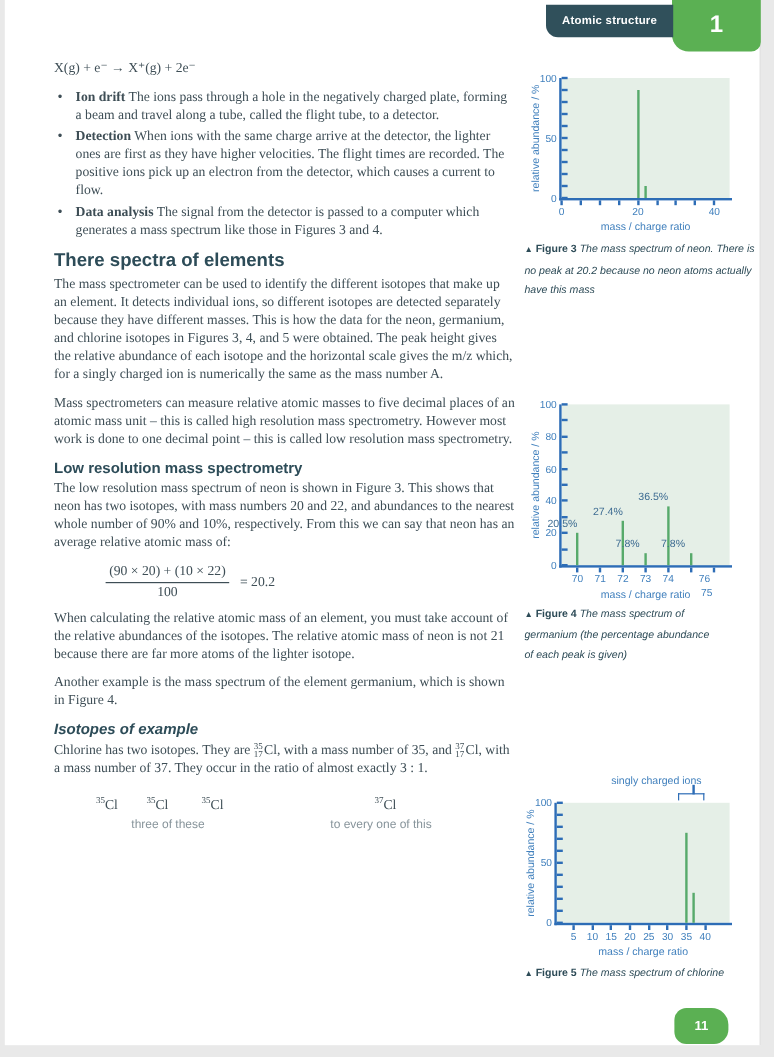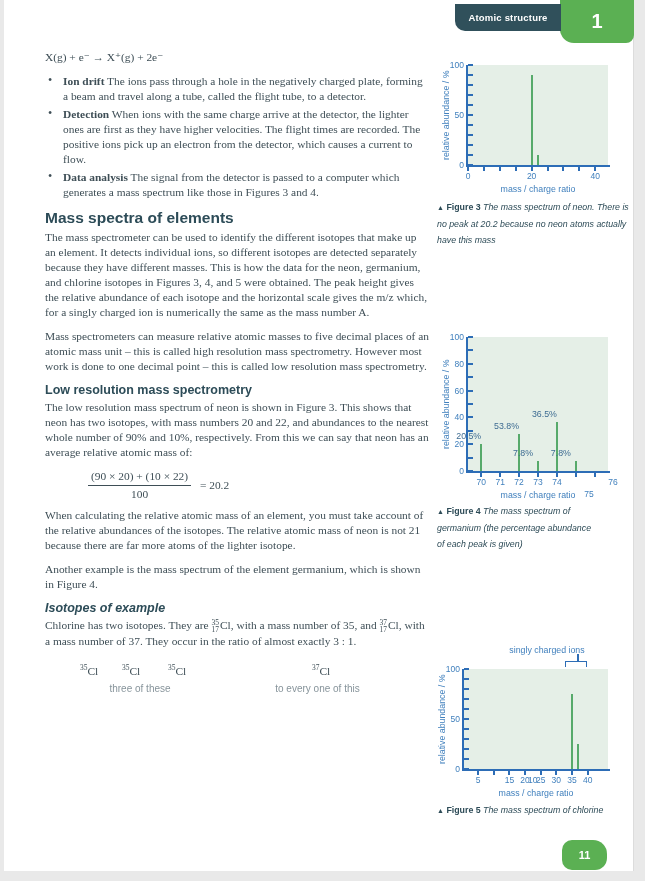--- a/index.html
+++ b/index.html
@@ -93,21 +93,21 @@
 
 <div class="main-col">
   <p class="equation1">X(g) + e⁻ → X⁺(g) + 2e⁻</p>
 
   <ul class="steps">
     <li><b class="term">Ion drift</b> <span>The ions pass through a hole in the negatively charged plate, forming a beam and travel along a tube, called the flight tube, to a detector.</span></li>
     <li><b class="term">Detection</b> <span>When ions with the same charge arrive at the detector, the lighter ones are first as they have higher velocities. The flight times are recorded. The positive ions pick up an electron from the detector, which causes a current to flow.</span></li>
     <li><b class="term">Data analysis</b> <span>The signal from the detector is passed to a computer which generates a mass spectrum like those in Figures 3 and 4.</span></li>
   </ul>
 
-  <h2>Mass spectra of elements</h2>
+  <h2>There spectra of elements</h2>
   <p>The mass spectrometer can be used to identify the different isotopes that make up an element. It detects individual ions, so different isotopes are detected separately because they have different masses. This is how the data for the neon, germanium, and chlorine isotopes in Figures 3, 4, and 5 were obtained. The peak height gives the relative abundance of each isotope and the horizontal scale gives the m/z which, for a singly charged ion is numerically the same as the mass number A.</p>
   <p>Mass spectrometers can measure relative atomic masses to five decimal places of an atomic mass unit – this is called high resolution mass spectrometry. However most work is done to one decimal point – this is called low resolution mass spectrometry.</p>
 
   <h3>Low resolution mass spectrometry</h3>
   <p>The low resolution mass spectrum of neon is shown in Figure 3. This shows that neon has two isotopes, with mass numbers 20 and 22, and abundances to the nearest whole number of 90% and 10%, respectively. From this we can say that neon has an average relative atomic mass of:</p>
 
   <div class="equation2">
     <span class="frac">
       <span class="num">(90 × 20) + (10 × 22)</span>
       <span class="den">100</span>
@@ -204,25 +204,25 @@
     <div class="xlab" style="left: 53.1622px; top: 152px;">71</div>
     <div class="tick-x" style="left: 81.0811px; top: 148px;"></div>
     <div class="xlab" style="left: 72.0811px; top: 152px;">72</div>
     <div class="tick-x" style="left: 100px; top: 148px;"></div>
     <div class="xlab" style="left: 91px; top: 152px;">73</div>
     <div class="tick-x" style="left: 118.919px; top: 148px;"></div>
     <div class="xlab" style="left: 109.919px; top: 152px;">74</div>
     <div class="tick-x" style="left: 137.838px; top: 148px;"></div>
     <div class="xlab" style="left: 142px; top: 152px; margin-top: 12px;">75</div>
     <div class="tick-x" style="left: 156.757px; top: 148px;"></div>
-    <div class="xlab" style="left: 166px; top: 152px;">76</div>
+    <div class="xlab" style="left: 140px; top: 152px;">76</div>
     <div class="bar" style="left: 43.2432px; top: 118.53px; height: 27.47px;"></div>
     <div class="barlab" style="left: 19.2432px; top: 105.53px;">20.5%</div>
     <div class="bar" style="left: 81.0811px; top: 109.284px; height: 36.716px;"></div>
-    <div class="barlab" style="left: 57.0811px; top: 96.284px;">53.8%</div>
+    <div class="barlab" style="left: 57.0811px; top: 96.284px;">27.4%</div>
     <div class="bar" style="left: 100px; top: 135.548px; height: 10.452px;"></div>
     <div class="barlab" style="left: 76px; top: 122.548px;">7.8%</div>
     <div class="bar" style="left: 118.919px; top: 97.09px; height: 48.91px;"></div>
     <div class="barlab" style="left: 94.9189px; top: 84.09px;">36.5%</div>
     <div class="bar" style="left: 137.838px; top: 135.548px; height: 10.452px;"></div>
     <div class="barlab" style="left: 113.838px; top: 122.548px;">7.8%</div>
     <div class="ax-title" style="left: 31px; top: 165px; width: 140px;">mass / charge ratio</div>
     <div class="ax-title-y" style="left: 3px; top: 12px; height: 134px;">relative abundance / %</div>
   </div>
 
@@ -248,21 +248,21 @@
     <div class="tick-y" style="left: 27px; top: 58px;"></div>
     <div class="tick-y" style="left: 27px; top: 48px;"></div>
     <div class="tick-y" style="left: 27px; top: 38px;"></div>
     <div class="tick-y" style="left: 27px; top: 28px;"></div>
     <div class="ylab" style="left: -1px; top: 124px;">0</div>
     <div class="ylab" style="left: -1px; top: 74px;">50</div>
     <div class="ylab" style="left: -1px; top: 24px;">100</div>
     <div class="tick-x" style="left: 40.087px; top: 131px;"></div>
     <div class="xlab" style="left: 31.087px; top: 135px;">5</div>
     <div class="tick-x" style="left: 55.7391px; top: 131px;"></div>
-    <div class="xlab" style="left: 46.7391px; top: 135px; margin-left: 39px;">10</div>
+    <div class="xlab" style="left: 46.7391px; top: 135px;">10</div>
     <div class="tick-x" style="left: 71.3913px; top: 131px;"></div>
     <div class="xlab" style="left: 62.3913px; top: 135px;">15</div>
     <div class="tick-x" style="left: 87.0435px; top: 131px;"></div>
     <div class="xlab" style="left: 78.0435px; top: 135px;">20</div>
     <div class="tick-x" style="left: 102.696px; top: 131px;"></div>
     <div class="xlab" style="left: 93.6957px; top: 135px;">25</div>
     <div class="tick-x" style="left: 118.348px; top: 131px;"></div>
     <div class="xlab" style="left: 109.348px; top: 135px;">30</div>
     <div class="tick-x" style="left: 134px; top: 131px;"></div>
     <div class="xlab" style="left: 125px; top: 135px;">35</div>

